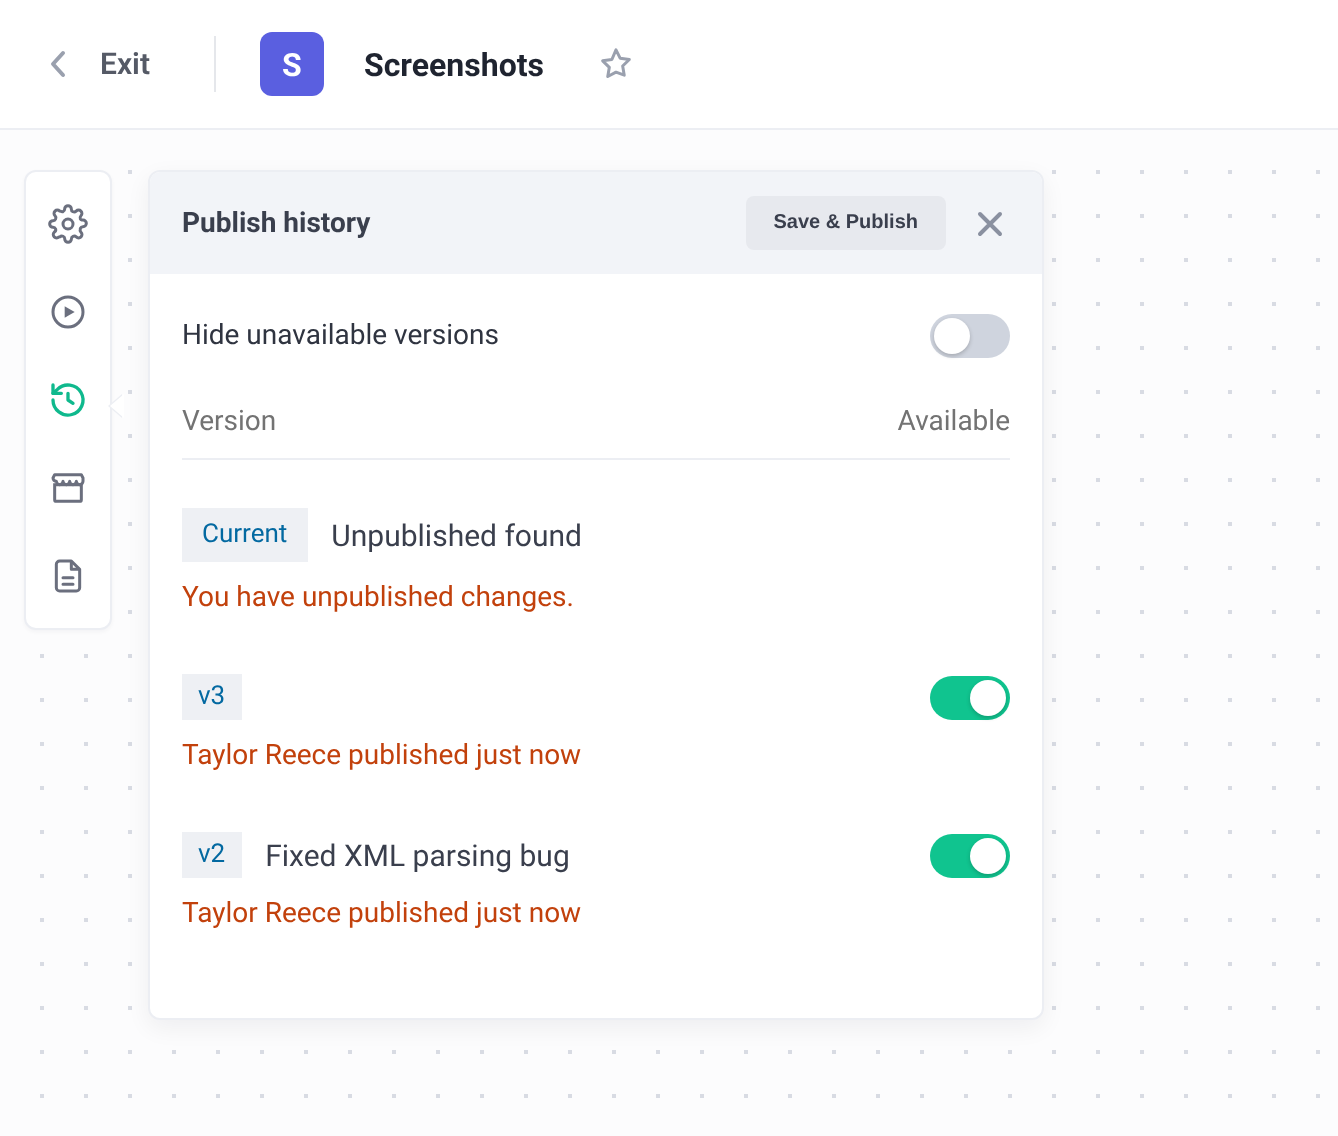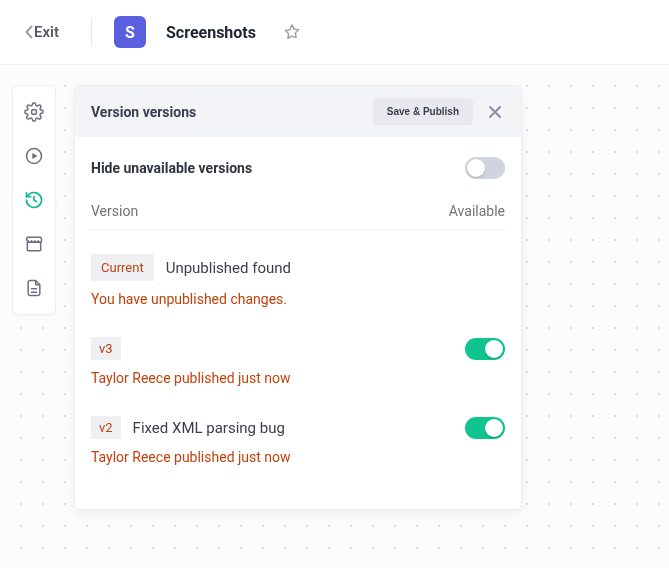--- a/index.html
+++ b/index.html
@@ -19,21 +19,21 @@
     height: 64px;
     display: flex;
     align-items: center;
     padding: 0 24px;
     gap: 16px;
     background: #fff;
   }
   .exit {
     display: flex;
     align-items: center;
-    gap: 0;
+    gap: 16px;
     color: #555a66;
     font-size: 15px;
     font-weight: 600;
     cursor: pointer;
   }
   .exit svg { display:block; }
   .divider-vert {
     width: 1px;
     height: 28px;
     background: #e5e7eb;
@@ -157,42 +157,42 @@
   .close-btn { color: #8a90a0; cursor: pointer; padding: 2px; }
 
   .panel-body { padding: 20px 16px 24px 16px; }
 
   .row-hide {
     display: flex;
     align-items: center;
     justify-content: space-between;
     margin-bottom: 24px;
   }
-  .row-hide .label { font-weight: 700; font-size: 14px; color: #2f3440; }
+  .row-hide .label { font-weight: 400; font-size: 14px; color: #2f3440; }
 
   .table-head {
     display: flex;
     justify-content: space-between;
     font-size: 14px;
     color: #737373;
     padding-bottom: 10px;
     border-bottom: 1px solid #eceef3;
     margin-bottom: 24px;
   }
 
   .version-item { margin-bottom: 30px; }
   .version-line1 {
     display: flex;
     align-items: center;
     justify-content: space-between;
   }
   .version-left { display: flex; align-items: center; gap: 12px; }
   .chip {
     background: #eef0f4;
-    color: #c2410c;
+    color: #0369a1;
     font-size: 13px;
     padding: 6px 10px;
     border-radius: 0;
   }
   .chip.small { padding: 4px 8px; font-size: 13px; }
   .version-title { font-size: 15px; color: #3a3f4d; }
   .version-meta { font-size: 14px; color: #c2410c; margin-top: 10px; }
 
   
   .toggle {
@@ -288,21 +288,21 @@
             <path d="M9 13h6M9 17h6" stroke-linecap="round"></path>
           </svg>
       </span>
     </div>
   </div>
 
   <div class="caret-left"></div>
 
   <div class="panel">
     <div class="panel-header">
-      <div class="panel-title">Version versions</div>
+      <div class="panel-title">Publish history</div>
       <div class="panel-header-right">
         <button class="save-btn">Save &amp; Publish</button>
         <div class="close-btn">
           <span>
             <svg width="16" height="16" viewBox="0 0 16 16">
                 <path d="M3 3l10 10M13 3L3 13" stroke="currentColor" stroke-width="2" stroke-linecap="round"></path>
               </svg>
           </span>
         </div>
       </div>

